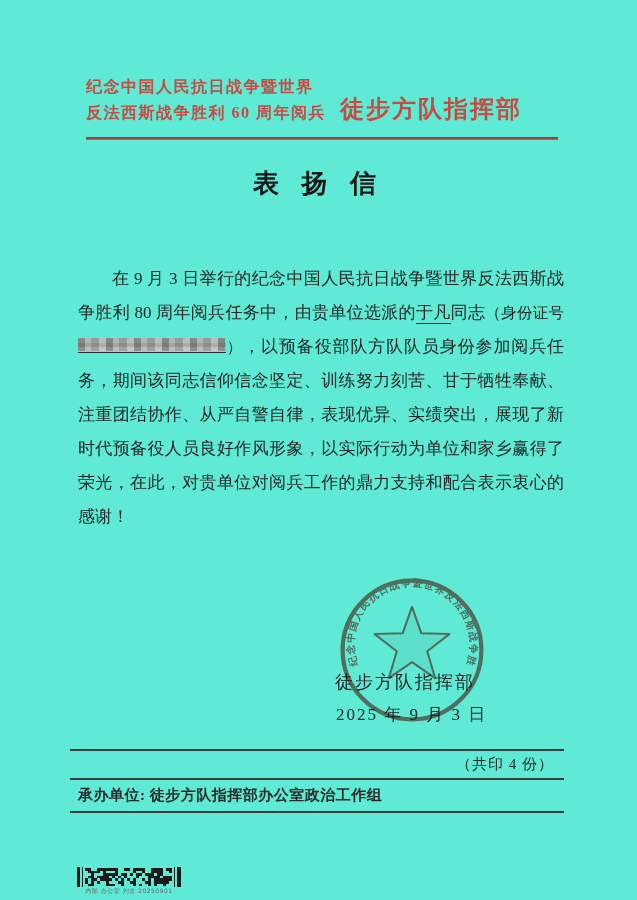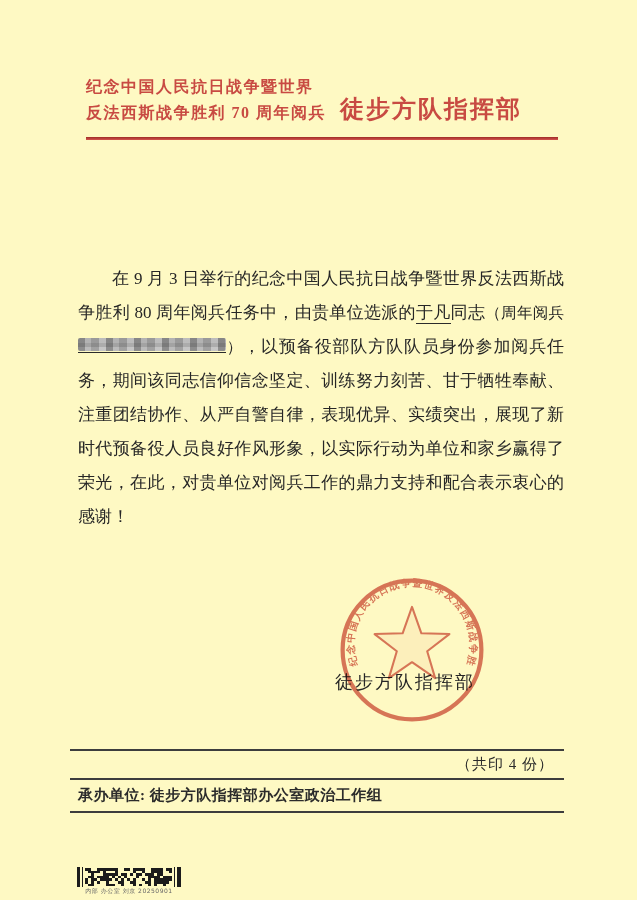--- a/index.html
+++ b/index.html
@@ -1,20 +1,20 @@
 <!DOCTYPE html>
 <html><head>
 <meta charset="utf-8">
 <style>
   html,body{margin:0;padding:0;background:#e9e9e9;}
   .page{
     position:relative;
     width:637px;height:900px;
     margin:0 auto;
-    background:#fef9c3;
+    background:#5eead4;
     font-family:"Liberation Serif","DejaVu Serif",serif;
     color:#2b2b2b;
     overflow:hidden;
     box-shadow:0 0 4px rgba(0,0,0,.15);
   }
   
   .letterhead{
     position:absolute;top:74px;left:86px;right:70px;
     display:flex;align-items:flex-end;
   }
@@ -111,33 +111,35 @@
   .bc-cell{position:absolute;background:#1c1c1c;}
 </style>
 </head>
 <body>
 
 <div class="page">
 
   <header class="letterhead">
     <div class="lh-left">
       <div>纪念中国人民抗日战争暨世界</div>
-      <div>反法西斯战争胜利 70 周年阅兵</div>
+      <div>反法西斯战争胜利 60 周年阅兵</div>
     </div>
     <div class="lh-unit">徒步方队指挥部</div>
   </header>
   <div class="red-rule"></div>
 
+  <h1 class="doc-title">表 扬 信</h1>
 
 
   <div class="body-text">
-    <p><span>在 9 月 3 日举行的纪念中国人民抗日战争暨世界反法西斯战争胜利 80 周年阅兵任务中，由贵单位选派的</span><span class="u-name">于凡</span><span>同志</span><span class="kai">（周年阅兵</span><span class="id-redact"><span class="id-blur"></span></span><span class="kai">）</span><span>，以预备役部队方队队员身份参加阅兵任务，期间该同志信仰信念坚定、训练努力刻苦、甘于牺牲奉献、注重团结协作、从严自警自律，表现优异、实绩突出，展现了新时代预备役人员良好作风形象，以实际行动为单位和家乡赢得了荣光，在此，对贵单位对阅兵工作的鼎力支持和配合表示衷心的感谢！</span></p>
+    <p><span>在 9 月 3 日举行的纪念中国人民抗日战争暨世界反法西斯战争胜利 80 周年阅兵任务中，由贵单位选派的</span><span class="u-name">于凡</span><span>同志</span><span class="kai">（身份证号</span><span class="id-redact"><span class="id-blur"></span></span><span class="kai">）</span><span>，以预备役部队方队队员身份参加阅兵任务，期间该同志信仰信念坚定、训练努力刻苦、甘于牺牲奉献、注重团结协作、从严自警自律，表现优异、实绩突出，展现了新时代预备役人员良好作风形象，以实际行动为单位和家乡赢得了荣光，在此，对贵单位对阅兵工作的鼎力支持和配合表示衷心的感谢！</span></p>
   </div>
 
   <div class="sig-unit">徒步方队指挥部</div>
+  <div class="sig-date">2025 年 9 月 3 日</div>
 
   <svg class="seal" viewBox="0 0 160 160">
     <circle cx="80" cy="80" r="74" fill="none" stroke="#cf5a50" stroke-width="4.5"></circle>
     <path d="M80,34 L90,62.2 L119.9,63 L96.2,81.3 L104.7,110 L80,93 L55.3,110 L63.8,81.3 L40.1,63 L70,62.2 Z" fill="rgba(207,90,80,0.07)" stroke="#cf5a50" stroke-width="2.2" stroke-linejoin="round"></path>
     <defs>
       <path id="sealArc" d="M 22,96 A 62,62 0 1 1 138,96" fill="none"></path>
     </defs>
     <text font-size="10.5" fill="#cf5a50" letter-spacing="1.5" font-weight="bold">
       <textPath href="#sealArc" startOffset="0">纪念中国人民抗日战争暨世界反法西斯战争胜利80周年阅兵徒步方队指挥部</textPath>
     </text>

